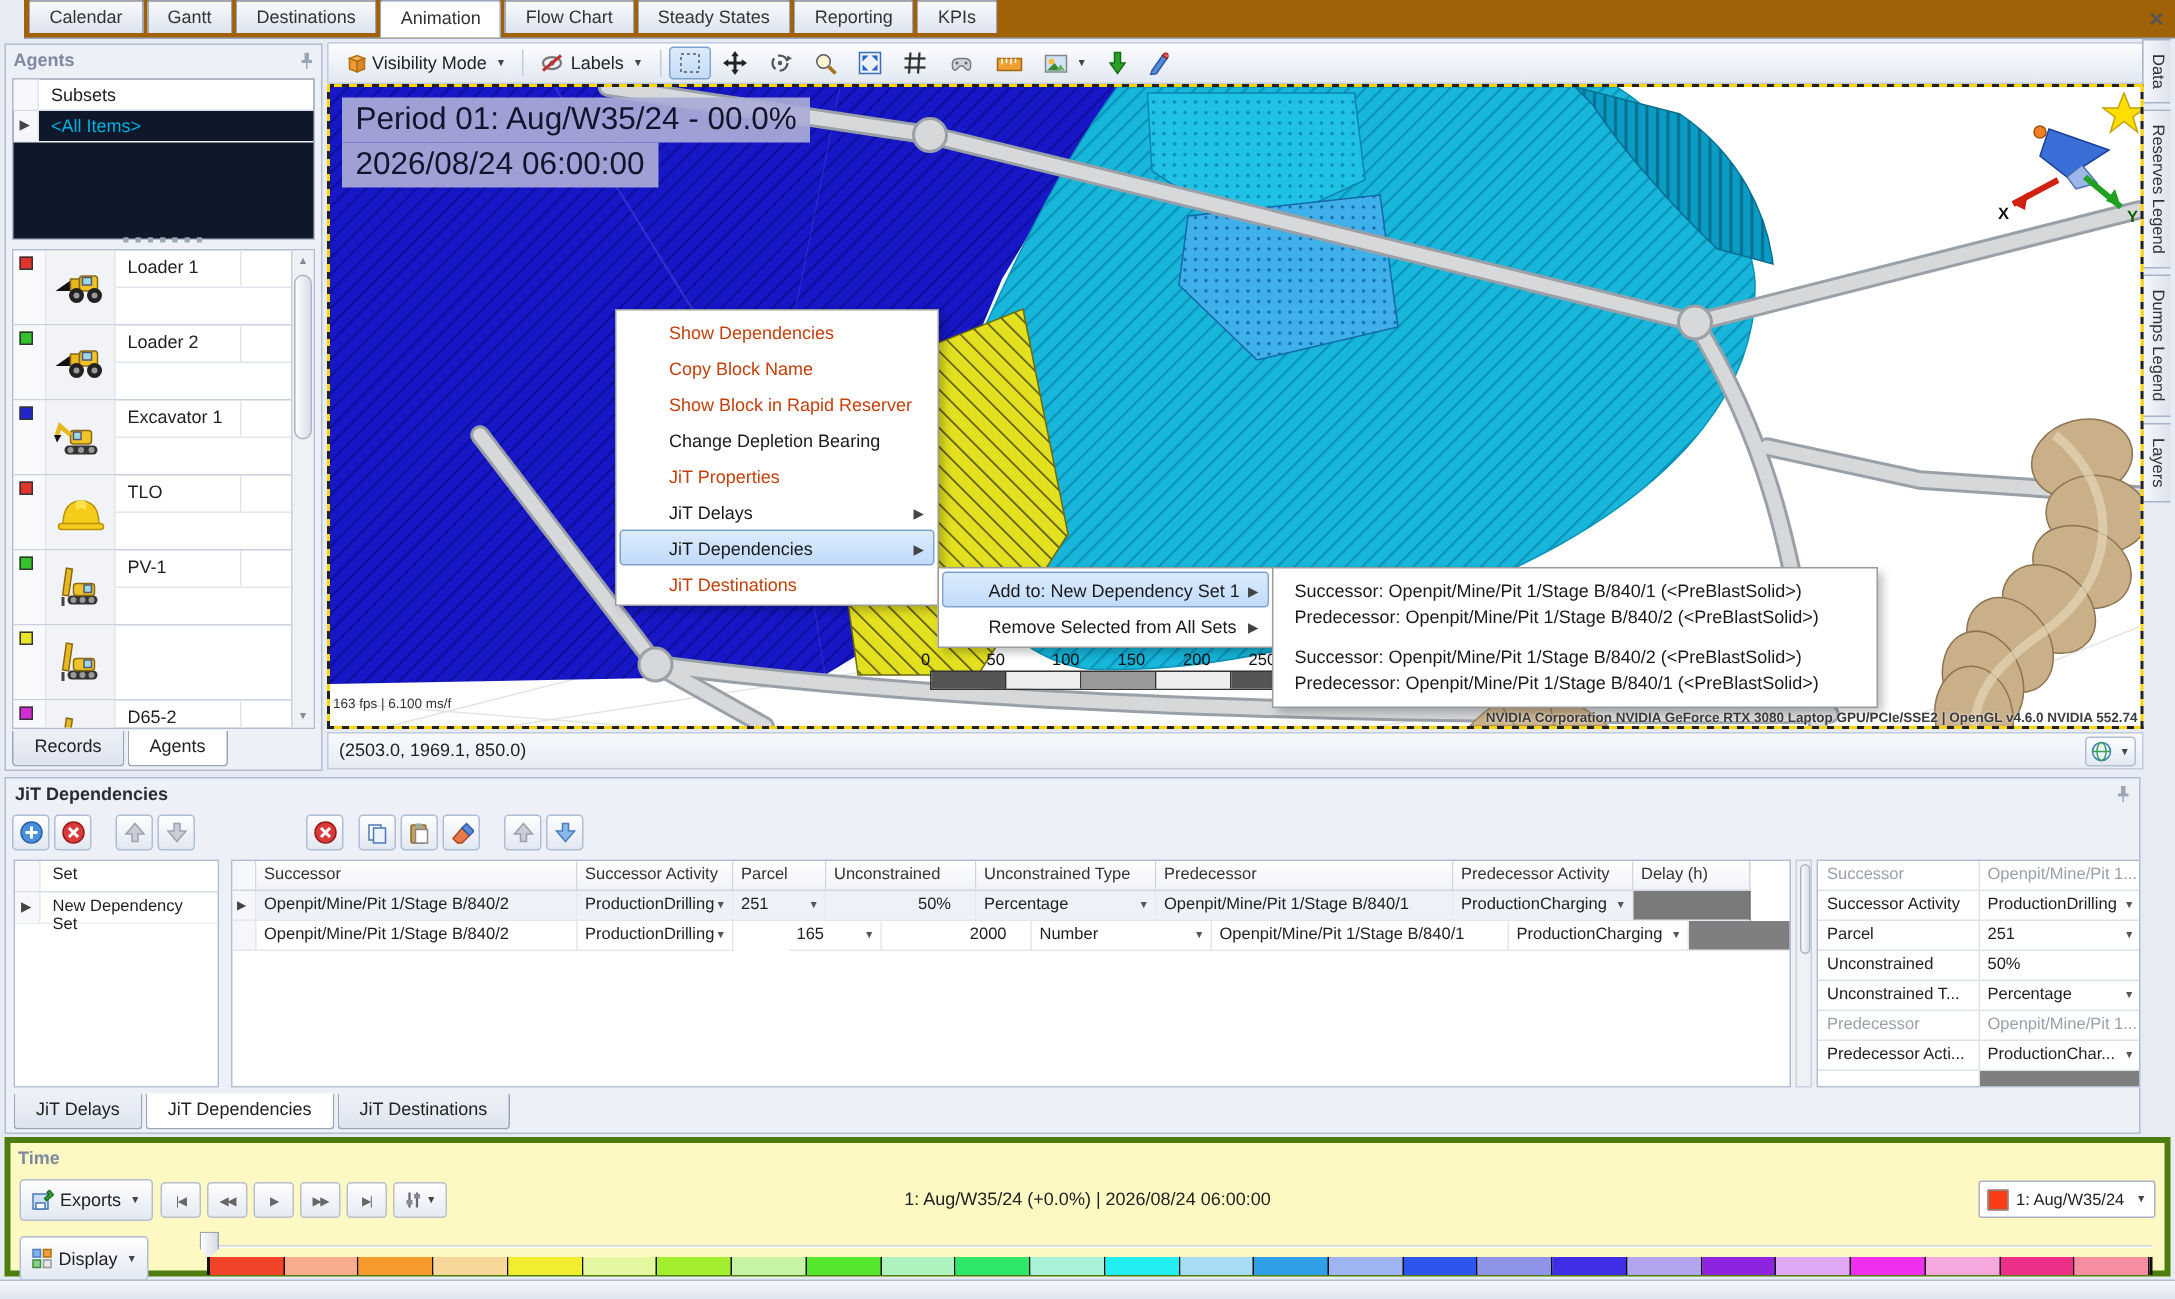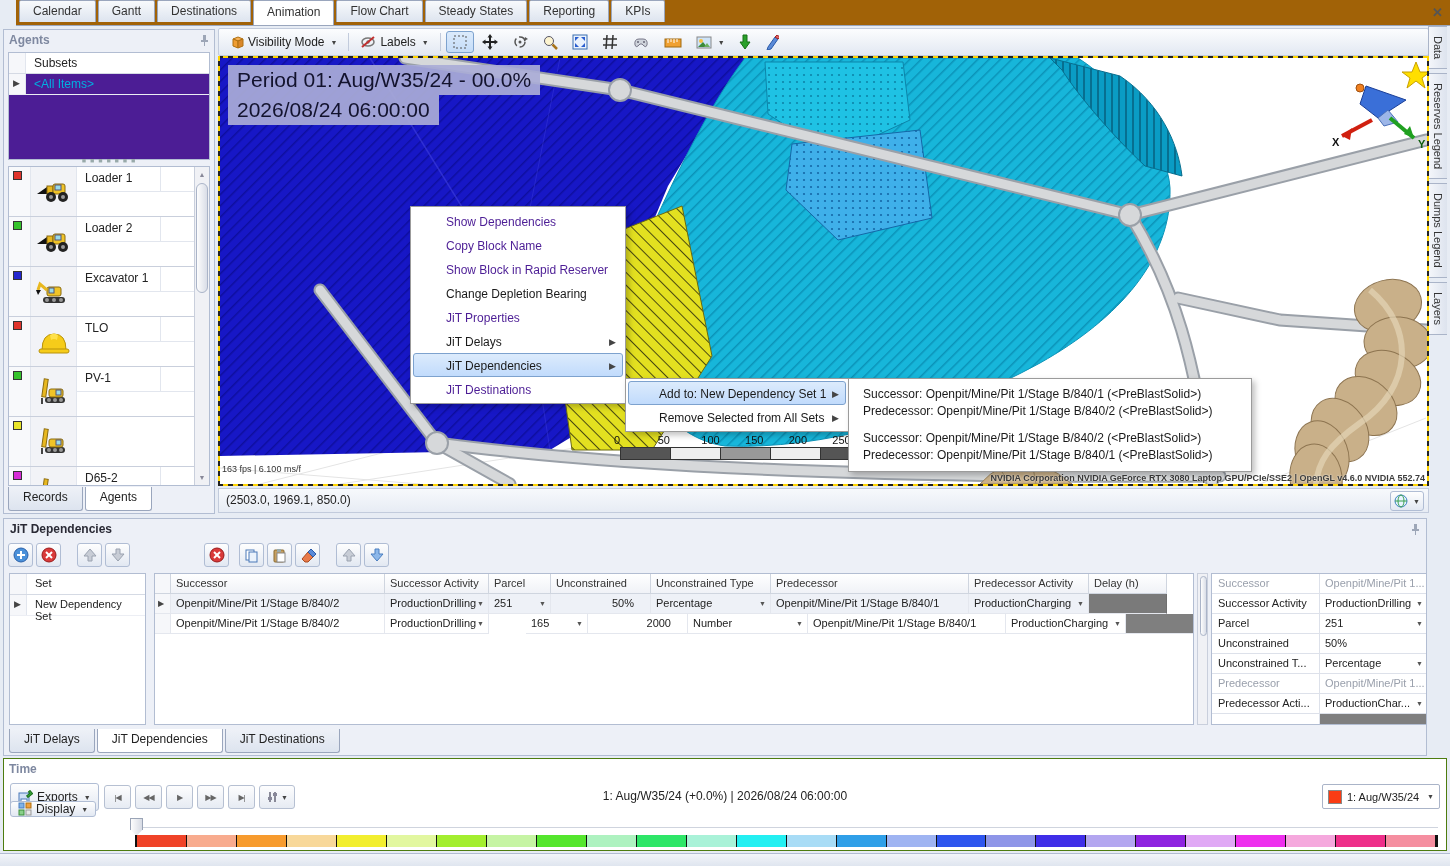--- a/index.html
+++ b/index.html
@@ -7,21 +7,21 @@
 svg{display:block;}
 
 #tabbar{position:absolute;left:16px;top:0;width:100%;height:26px;display:flex;align-items:flex-start;padding-left:3px;border-bottom:1px solid #9aa6bd;background:#a16207;}
 .tab{height:22px;line-height:20px;padding:0 13px;background:linear-gradient(#f8fafc,#dde4ef);border:1px solid #9aa6bd;border-bottom:none;border-radius:2px 2px 0 0;margin-right:2px;color:#333;white-space:nowrap;}
 .tab.active{background:#fff;height:25px;line-height:23px;z-index:2;}
 #win-close{position:absolute;right:7px;top:5px;color:#555;font-size:13px;font-weight:bold;cursor:default;}
 
 #agents-panel{position:absolute;left:3px;top:29px;width:212px;height:485px;background:#edf0f7;border:1px solid #b2bdd2;}
 .panel-hd{height:20px;display:flex;justify-content:space-between;align-items:center;padding:0 5px;color:#7e88a0;font-weight:bold;font-size:12px;}
 .pin{opacity:.8;}
-#subsets{position:absolute;left:4px;top:22px;right:4px;height:108px;background:#4c1d95;border:1px solid #b2bdd2;}
+#subsets{position:absolute;left:4px;top:22px;right:4px;height:108px;background:#0f172a;border:1px solid #b2bdd2;}
 .grid-hrow{height:21px;display:flex;border-bottom:1px solid #d5dae4;background:#fff;}
 .gutter{width:17px;border-right:1px solid #e2e6ee;background:#f6f7fa;position:relative;flex:none;}
 .rowptr{position:absolute;left:4px;top:4px;font-size:9px;color:#444;}
 .grid-hrow .lbl,.grid-row .lbl{padding:3px 8px;}
 .grid-row{height:21px;display:flex;border-bottom:1px solid #eceef4;}
 .cyan{color:#00b0e0;}
 .splitdots{position:absolute;left:0;right:0;top:128px;height:8px;text-align:center;color:#9aa;font-size:7px;letter-spacing:1px;line-height:6px;}
 #agentlist{position:absolute;left:4px;top:136px;right:4px;bottom:27px;background:#fff;border:1px solid #b2bdd2;display:flex;overflow:hidden;}
 #agentrows{flex:1;overflow:hidden;}
 .agent-row{height:50px;border-bottom:1px solid #c9cfdc;display:flex;}
@@ -56,21 +56,21 @@
 #fps-text{position:absolute;left:4px;bottom:12px;font-size:9px;color:#333;z-index:2;}
 #gpu-text{position:absolute;right:4px;bottom:3px;font-size:9px;font-weight:bold;color:#3c3c3c;text-shadow:0 0 2px #fff;z-index:2;}
 #scalebar{position:absolute;left:402px;top:378px;width:262px;z-index:2;}
 #scale-ticks{display:flex;font-size:11px;color:#111;}
 #scale-ticks span{width:52px;margin-left:-6px;}
 #scale-cells{display:flex;height:13px;border:1px solid #333;margin-top:1px;width:252px;}
 #scale-cells div{flex:1;border-right:1px solid #333;}
 
 .menu{position:absolute;background:#fff;border:1px solid #9b9b9b;box-shadow:3px 3px 6px rgba(0,0,0,.25);z-index:10;padding:2px;}
 .mi{height:24px;line-height:22px;padding:1px 12px 1px 32px;position:relative;color:#1a1a1a;white-space:nowrap;border:1px solid transparent;border-radius:3px;}
-.mi.disabled{color:#4c1d95;}
+.mi.disabled{color:#c2410c;}
 .mi.hl{border-color:#7da2ce;background:linear-gradient(#dcebfc,#c1dbfc);}
 .mi .sub{position:absolute;right:6px;top:1px;font-size:9px;color:#444;}
 .flyitem{padding:5px 12px;line-height:17px;white-space:nowrap;color:#1a1a1a;border-radius:3px;}
 
 #coordrow{position:absolute;left:218px;top:488px;width:1211px;height:25px;background:linear-gradient(#f7f9fc,#e7ecf4);border:1px solid #c2cbdc;line-height:23px;padding:0 7px;color:#222;}
 #globe-btn{position:absolute;right:4px;top:2px;width:34px;height:20px;border:1px solid #b0bdd4;border-radius:3px;background:linear-gradient(#fefefe,#e2e8f2);display:flex;align-items:center;justify-content:center;gap:2px;}
 
 #side-tabs{position:absolute;right:0;top:26px;width:22px;}
 .side-tab{writing-mode:vertical-rl;padding:9px 3px;background:linear-gradient(90deg,#f4f6fa,#dde3ee);border:1px solid #aab4c8;border-right:none;margin-bottom:4px;font-size:11px;color:#333;border-radius:0 0 0 0;}
 
@@ -93,24 +93,24 @@
 #jit-scroll .vs-thumb{height:60px;border-radius:4px;}
 #propgrid{position:absolute;left:1207px;top:54px;width:216px;height:152px;background:#fff;border:1px solid #b2bdd2;overflow:hidden;font-size:11px;}
 .prow{display:flex;height:20px;border-bottom:1px solid #dde1ea;}
 .plabel{width:108px;flex:none;padding:3px 6px;border-right:1px solid #dde1ea;white-space:nowrap;overflow:hidden;}
 .pval{flex:1;padding:3px 5px;position:relative;white-space:nowrap;overflow:hidden;}
 .prow.ro .plabel,.prow.ro .pval{color:#9aa0ac;}
 .pval .cdd{position:absolute;right:3px;top:6px;font-size:7px;color:#555;}
 .prow.gray .pval{background:#7f7f7f;}
 #jit-bottom-tabs{position:absolute;left:5px;bottom:2px;display:flex;height:24px;}
 
-#time-panel{position:absolute;left:3px;top:758px;width:1444px;height:93px;background:#ffffff;border:1px solid #4d7c0f;}
+#time-panel{position:absolute;left:3px;top:758px;width:1444px;height:93px;background:#fef9c3;border:4px solid #4d7c0f;}
 .pushbtn{border:1px solid #b0bdd4;border-radius:3px;background:linear-gradient(#fefefe,#e2e8f2);display:flex;align-items:center;gap:4px;padding:0 7px;height:28px;}
 #exports-btn{position:absolute;left:6px;top:24px;}
-#display-btn{position:absolute;left:6px;top:42px;height:16px;text-align:right;}
+#display-btn{position:absolute;left:6px;top:62px;height:30px;text-align:right;}
 #playback{position:absolute;left:100px;top:26px;display:flex;gap:4px;}
 .pb-btn{width:27px;height:24px;border:1px solid #b6c0d2;border-radius:3px;background:linear-gradient(#fdfdfe,#e6ebf3);color:#666;font-size:8px;display:flex;align-items:center;justify-content:center;letter-spacing:-1px;}
 #time-status{position:absolute;left:0;right:0;top:30px;text-align:center;color:#222;}
 #period-select{position:absolute;right:6px;top:25px;width:118px;height:25px;background:#fff;border:1px solid #aab4c8;border-radius:2px;display:flex;align-items:center;gap:5px;padding:0 5px;}
 #period-swatch{width:14px;height:14px;border:1px solid #888;}
 #slider{position:absolute;left:100px;right:6px;top:56px;height:34px;}
 #slider-track{position:absolute;left:26px;right:2px;top:12px;height:1px;background:#cfd4de;box-shadow:0 1px 0 #fff;}
 #slider-thumb{position:absolute;left:26px;top:3px;width:13px;height:18px;background:linear-gradient(90deg,#fdfdfd,#d7dbe4);border:1px solid #9aa4b6;clip-path:polygon(0 0,100% 0,100% 62%,50% 100%,0 62%);}
 #gradbar{position:absolute;left:31px;right:2px;top:20px;height:12px;display:flex;border-left:2px solid #111;border-right:2px solid #111;}
 #gradbar div{flex:1;border-right:1px solid #111;}

